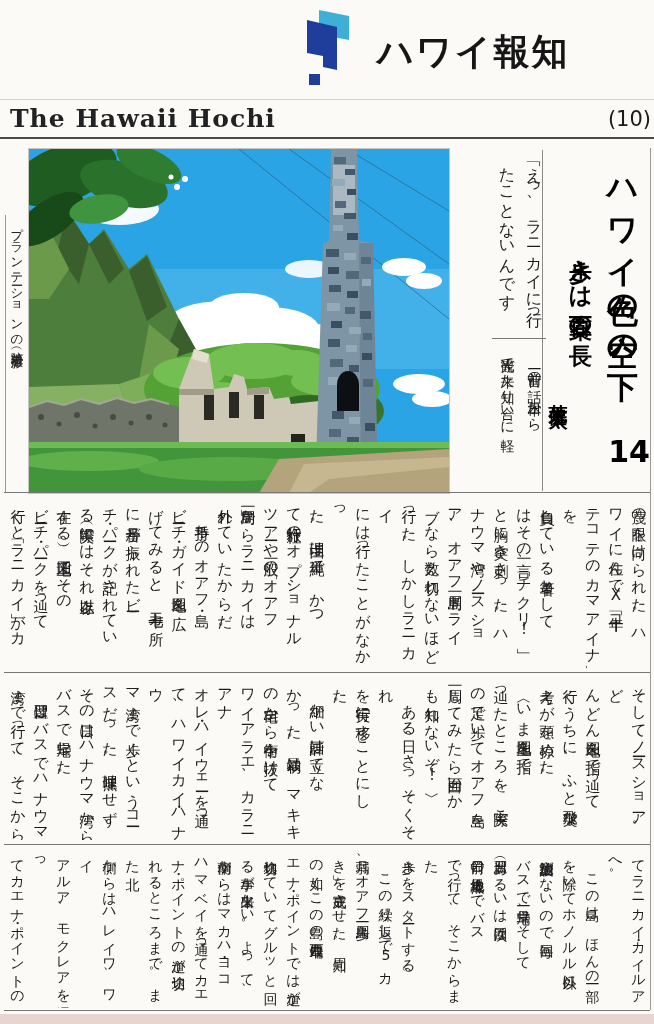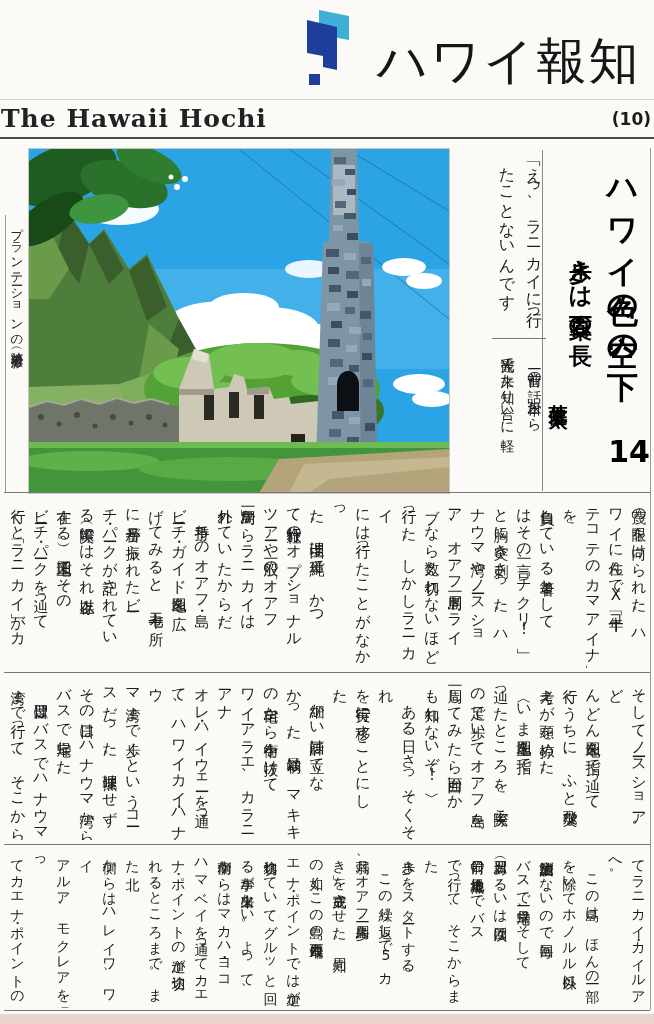--- a/index.html
+++ b/index.html
@@ -5,31 +5,31 @@
   :root{
     --badge-bg:#000000; --badge-text:#ffffff;
     --logo-dark:#1f3e9b; --logo-teal:#3eb0d8;
     --footer-strip:#e8d5d2;
   }
   html,body{margin:0;padding:0;background:#ffffff;}
   .page{position:relative;width:654px;height:1024px;background:#fbfaf7;overflow:hidden;
         font-family:"DejaVu Sans",sans-serif;color:#1b1b1b;}
   
   .logo-group{position:absolute;left:303px;top:8px;display:flex;align-items:flex-start;}
-  .logo-text{font-size:50px;font-weight:normal;color:#161616;letter-spacing:2px;margin:20px 0 0 24px;}
+  .logo-text{font-size:36px;font-weight:bold;color:#161616;letter-spacing:2px;margin:20px 0 0 24px;}
   .rule{position:absolute;background:#777;}
   .rule-light{position:absolute;background:#d5d5d5;}
   
   .headerbar{position:absolute;top:100px;left:0;width:654px;height:37px;display:flex;align-items:center;}
-  .paper-name{font-family:"DejaVu Serif",serif;font-weight:bold;font-size:25px;color:#222;margin-left:1px;letter-spacing:1px;}
+  .paper-name{font-family:"DejaVu Serif",serif;font-weight:bold;font-size:25px;color:#222;margin-left:10px;letter-spacing:1px;}
   .spacer{flex:1;}
   .issue-date{font-size:17px;font-weight:bold;color:#111;letter-spacing:1px;}
   .badge{background:var(--badge-bg);color:var(--badge-text);font-size:16px;font-weight:bold;
          padding:2px 7px;margin:0 4px 0 10px;}
-  .page-no{font-size:17px;font-weight:bold;margin-right:3px;}
+  .page-no{font-size:21px;font-weight:normal;margin-right:3px;}
   
   .v{writing-mode:vertical-rl;text-orientation:upright;}
   .vband{position:absolute;left:4px;width:646px;writing-mode:vertical-rl;text-orientation:upright;
          overflow:hidden;color:#1c1c1c;}
   .vband .vcol{line-height:23px;letter-spacing:0.4px;}
   .vquote{position:absolute;left:490px;width:58px;overflow:hidden;}
   .vquote .vcol{line-height:27px;}
   .title-main{position:absolute;left:602px;top:160px;height:276px;font-size:31px;font-weight:bold;
               letter-spacing:2px;color:#000;}
   .title-num{position:absolute;left:598px;top:434px;width:52px;text-align:right;

